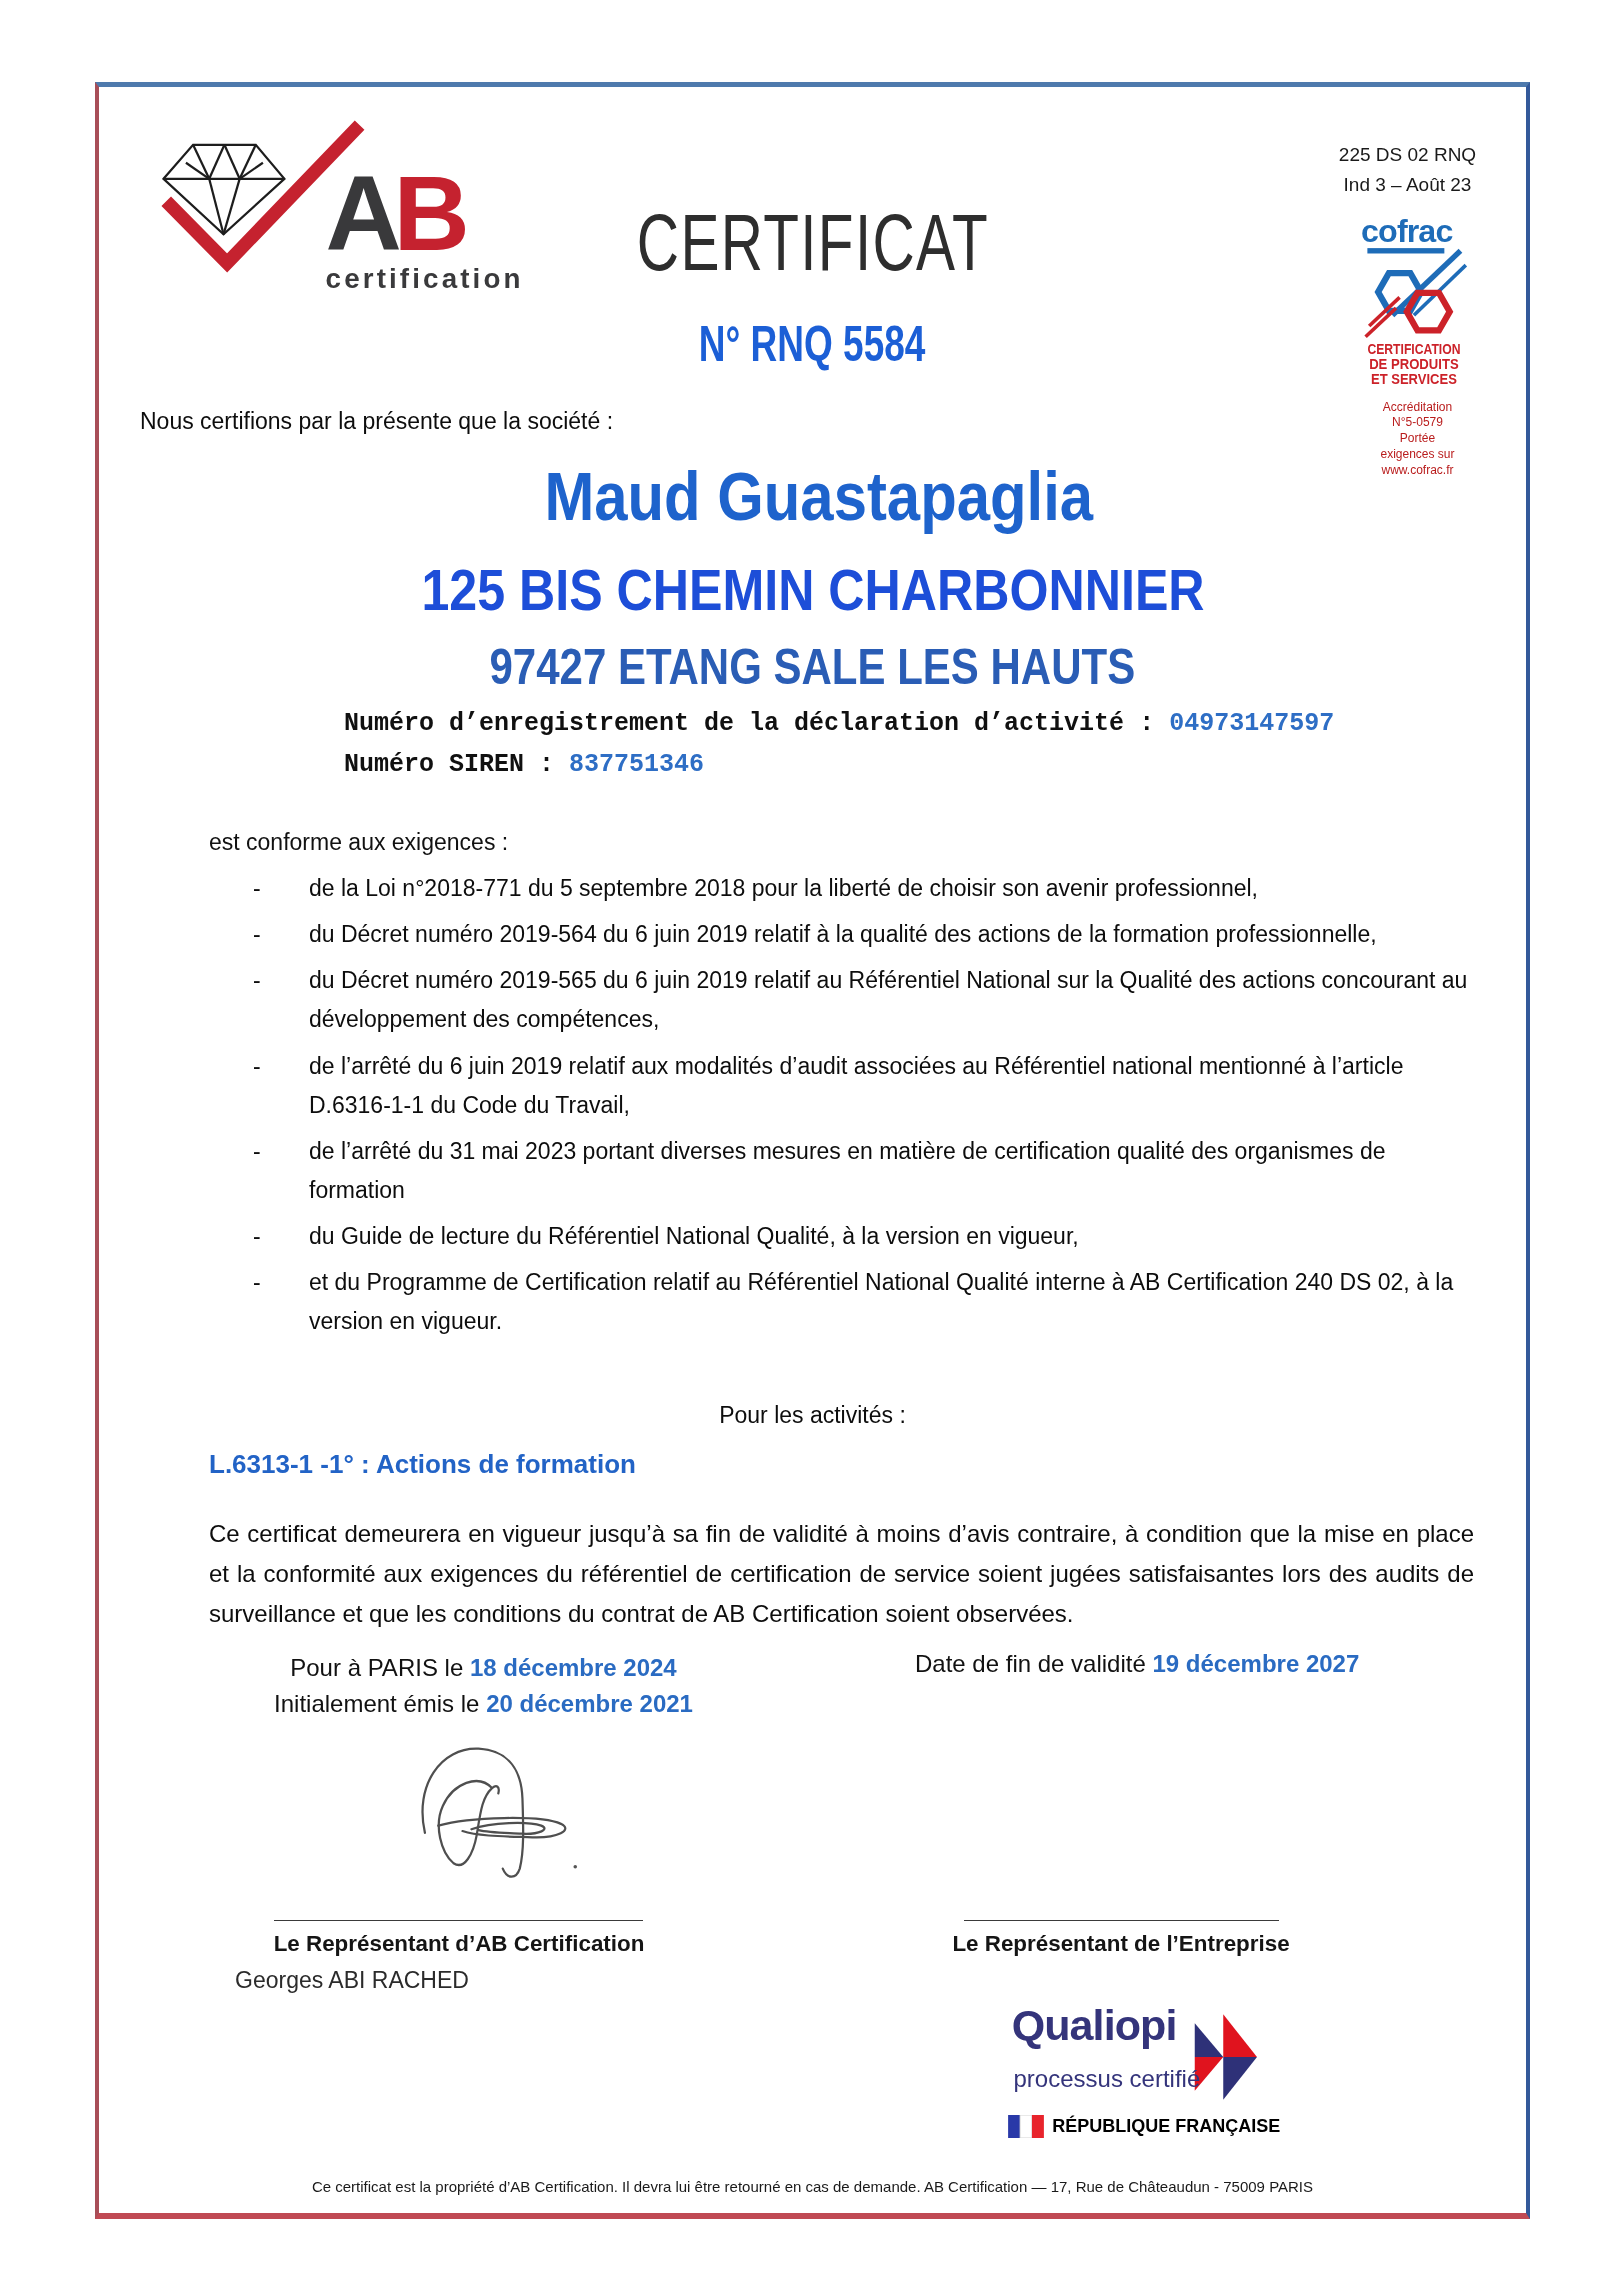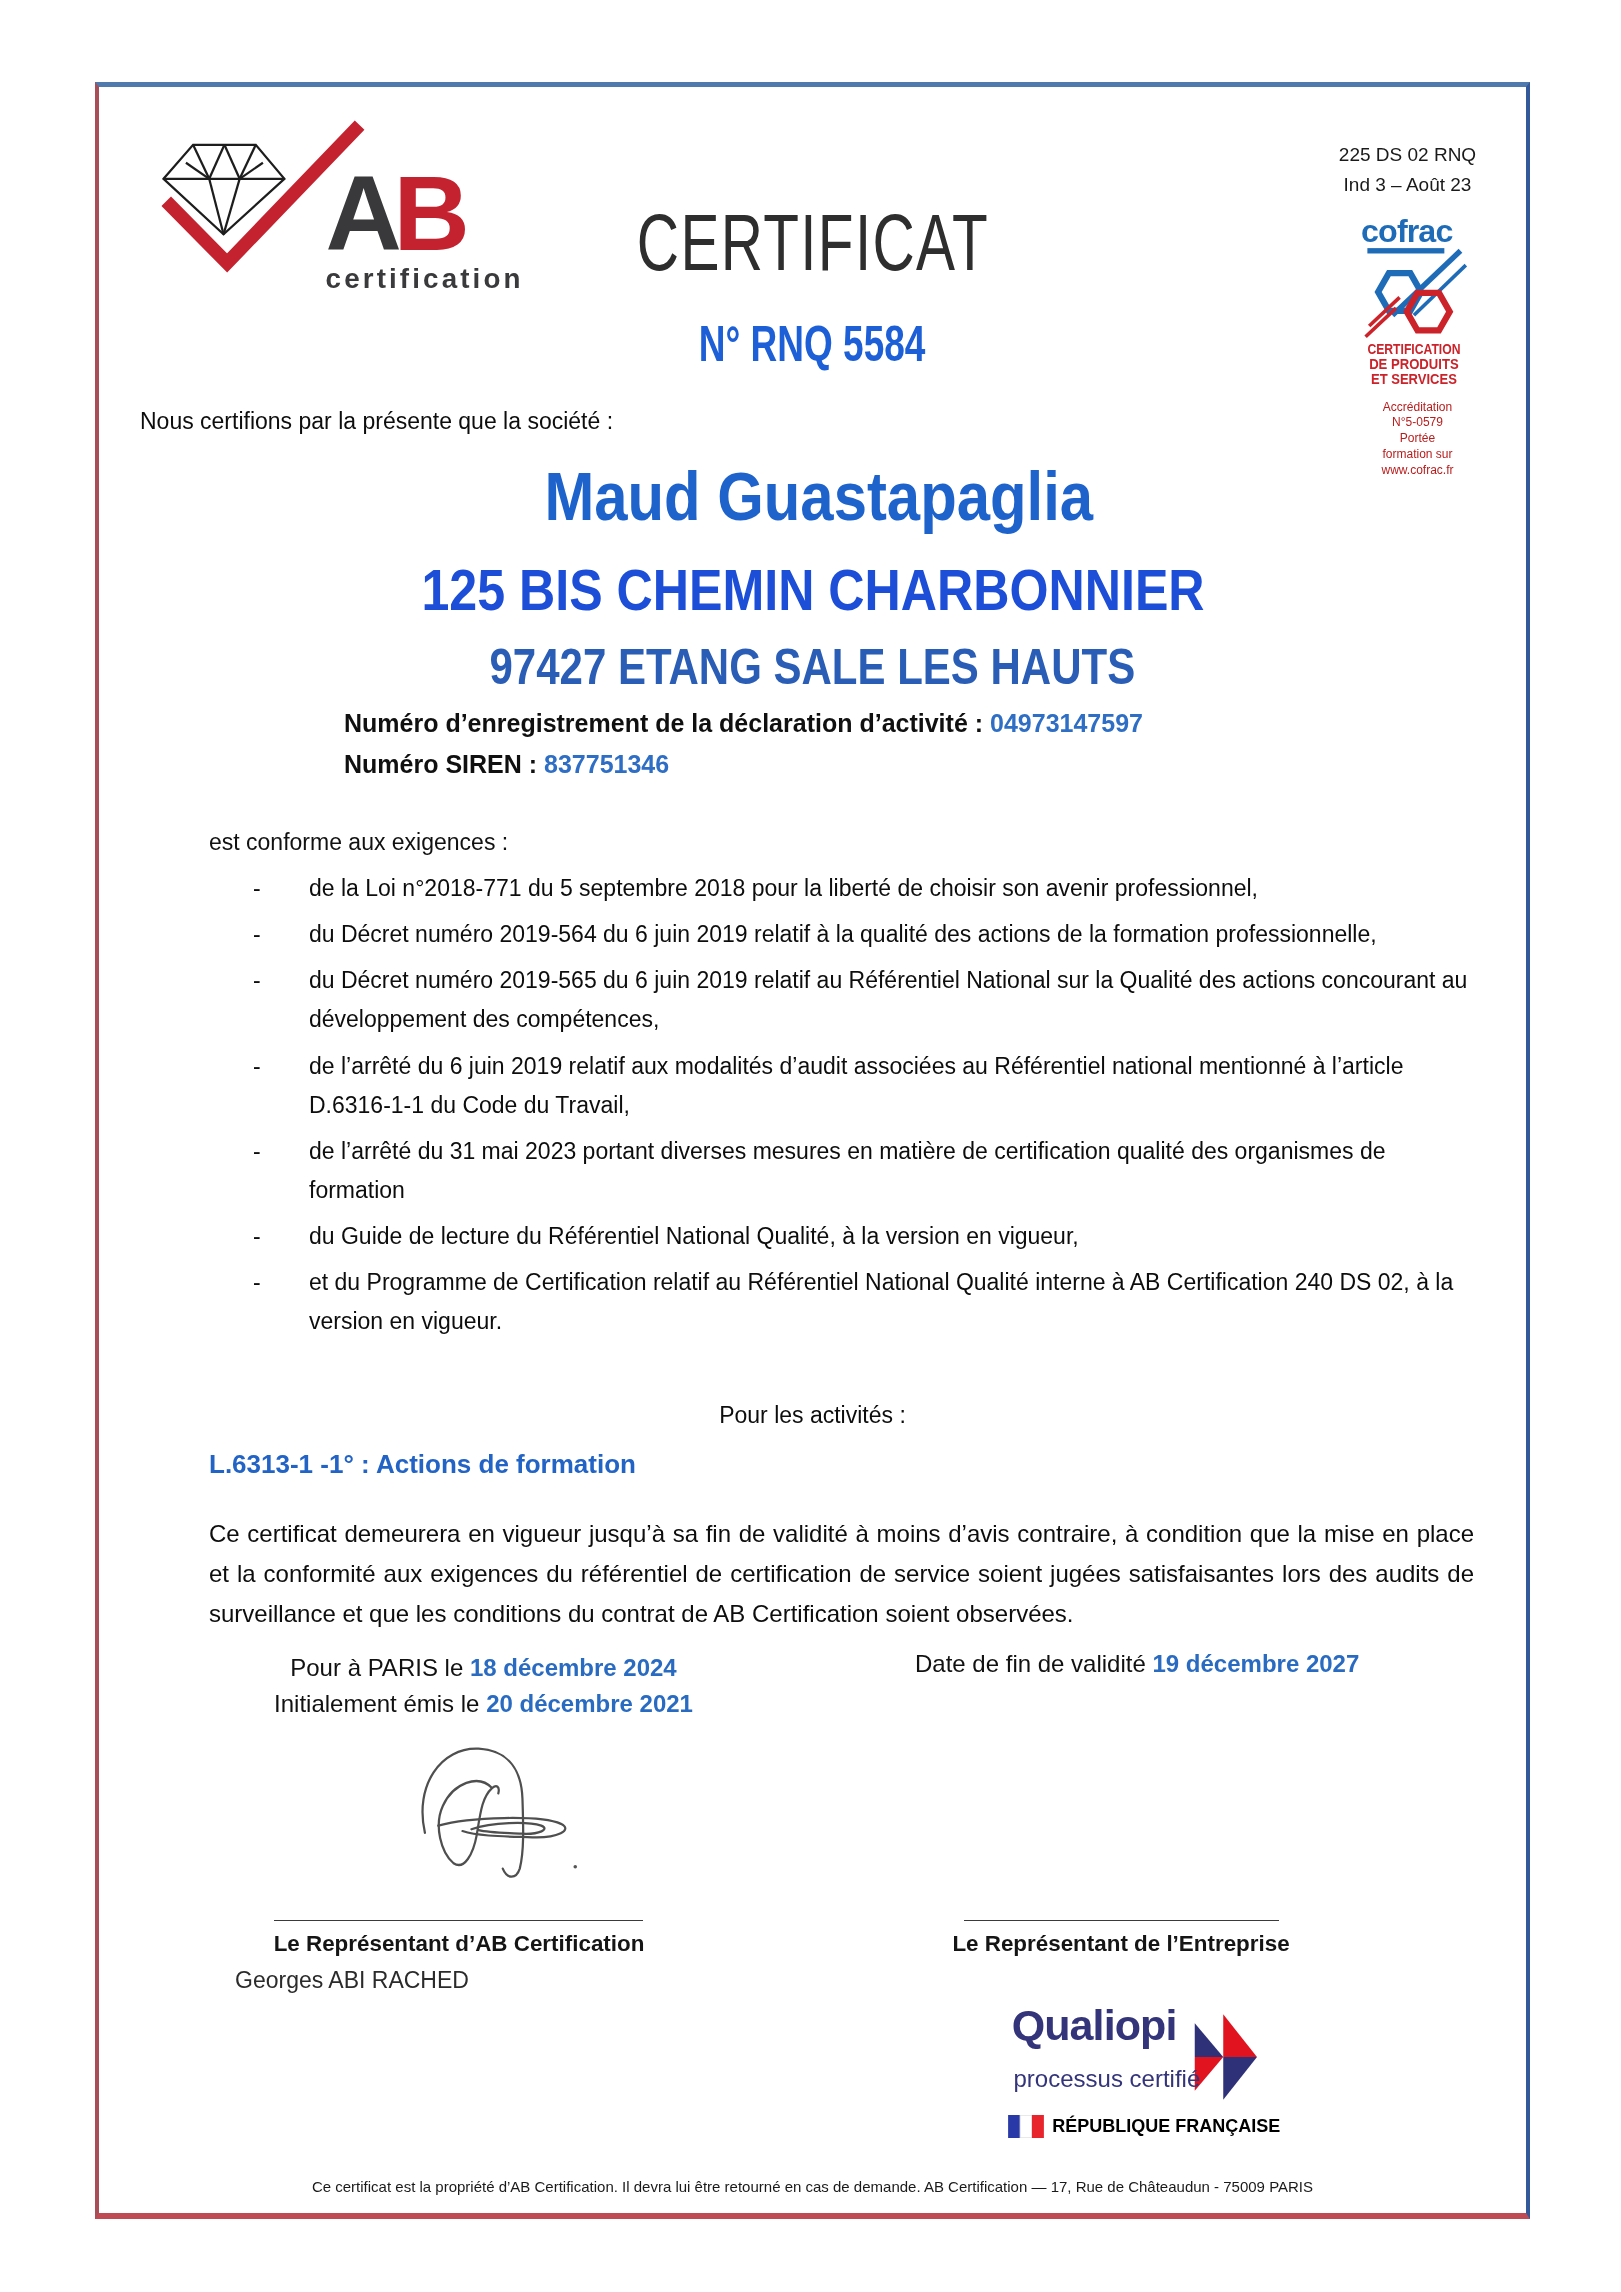--- a/index.html
+++ b/index.html
@@ -31,21 +31,21 @@
 
   .intro { position:absolute; left:140px; top:408px; font-size:23px; color:#0d0d0d; }
 
   .company-name-row { top:457px; font-size:68px; font-weight:bold; color:#1e63cc;padding-left:12px; }
   .company-name-row .cx { transform:scaleX(0.88); }
   .addr1-row { top:557px; font-size:57px; font-weight:bold; color:#1d4ed8; }
   .addr1-row .cx { transform:scaleX(0.88); }
   .addr2-row { top:638px; font-size:50px; font-weight:bold; color:#2a5db5; }
   .addr2-row .cx { transform:scaleX(0.84); }
 
-  .reg-line { position:absolute; left:344px; font-size:25px; font-weight:bold; color:#101010; }
+  .reg-line { position:absolute; left:344px; font-size:25px; font-weight:bold; color:#101010;font-family:Liberation Mono, monospace; }
   .reg1 { top:709px; } .reg2 { top:750px; }
   .num-blue { color:#2e6ec5; }
 
   .conforme { position:absolute; left:209px; top:829px; font-size:23px; }
 
   .req-list { position:absolute; left:253px; top:869px; width:1227px; }
   .req-item { display:flex; font-size:23px; line-height:39px; color:#0d0d0d; }
   .req-item + .req-item { margin-top:7.2px; }
   .req-item .dash { width:56px; flex:none; }
   .req-item .txt { flex:1; max-width:1169px; }
@@ -123,21 +123,21 @@
       <line x1="20" y1="124" x2="54" y2="92" stroke="#cc2229" stroke-width="4"></line>
       <line x1="16" y1="136" x2="50" y2="104" stroke="#cc2229" stroke-width="4"></line>
       <text x="70" y="155" text-anchor="middle" font-size="17" font-weight="bold" fill="#cc2229" textLength="104" lengthAdjust="spacingAndGlyphs">CERTIFICATION</text>
       <text x="70" y="172" text-anchor="middle" font-size="17" font-weight="bold" fill="#cc2229" textLength="100" lengthAdjust="spacingAndGlyphs">DE PRODUITS</text>
       <text x="70" y="189" text-anchor="middle" font-size="17" font-weight="bold" fill="#cc2229" textLength="96" lengthAdjust="spacingAndGlyphs">ET SERVICES</text>
     </svg>
     <div class="cofrac-accr">
       <div>Accréditation</div>
       <div>N°5-0579</div>
       <div>Portée</div>
-      <div>formation sur</div>
+      <div>exigences sur</div>
       <div>www.cofrac.fr</div>
     </div>
   </div>
 
   <div class="center-row title-row">
     <span class="cx">CERTIFICAT</span>
   </div>
   <div class="center-row certnum-row">
     <span class="cx">N° RNQ 5584</span>
   </div>

